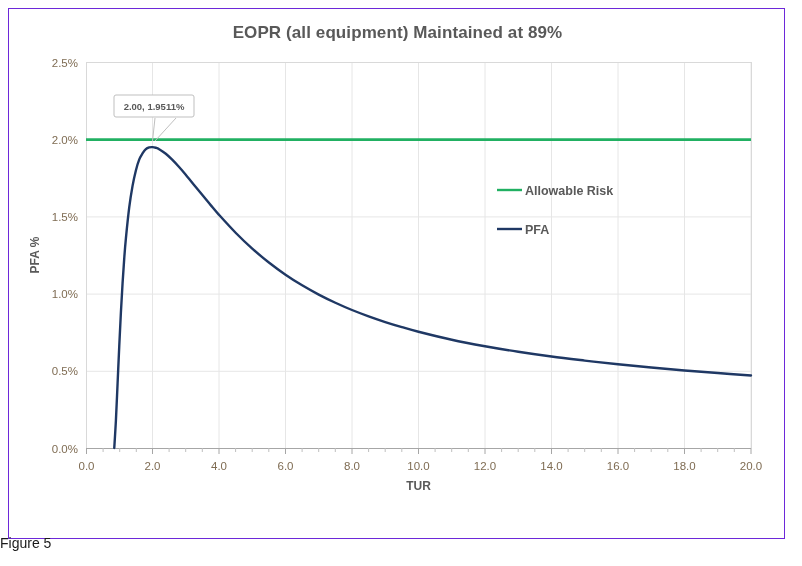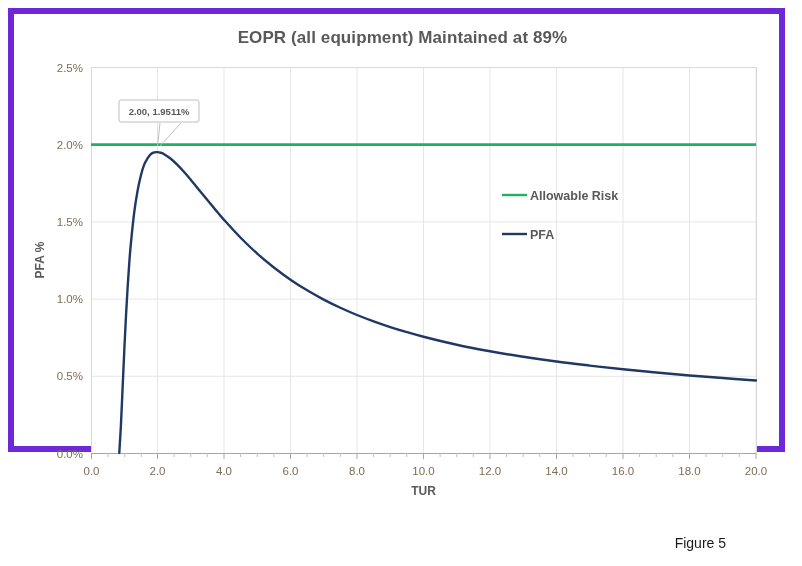--- a/index.html
+++ b/index.html
@@ -17,22 +17,22 @@
     position: relative;
     width: 802px;
     height: 566px;
     background: #ffffff;
   }
   #chart-frame {
     position: absolute;
     left: 8px;
     top: 8px;
     width: 777px;
-    height: 444px;
-    border: 6px solid #6d28d9;
+    height: 531px;
+    border: 1px solid #6d28d9;
     background: #ffffff;
     box-sizing: border-box;
   }
   #chart-title {
     position: absolute;
     left: 0;
     top: 14px;
     width: 777px;
     text-align: center;
     font-size: 17px;
@@ -66,21 +66,21 @@
     font-family: "Liberation Sans", sans-serif;
     font-size: 9.5px;
     font-weight: bold;
     fill: #595959;
   }
   #figure-caption {
     position: absolute;
     left: 0;
     top: 535px;
     width: 726px;
-    text-align: right;
+    text-align: left;
     font-size: 14px;
     color: #1a1a1a;
   }
 </style>
 </head>
 <body>
 
 <div id="figure-root">
 
   <div id="chart-frame">

